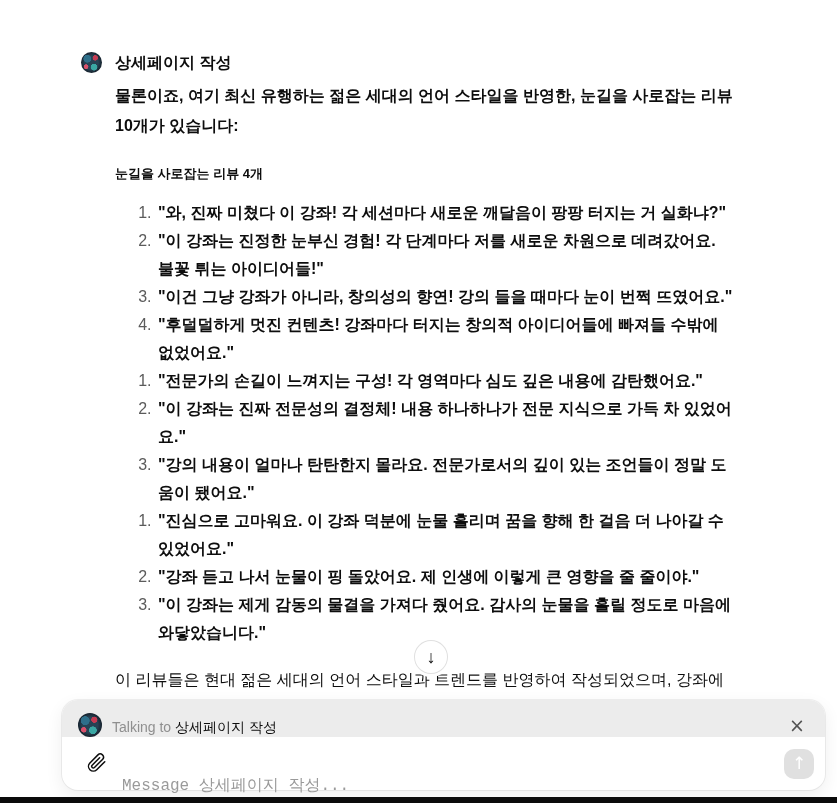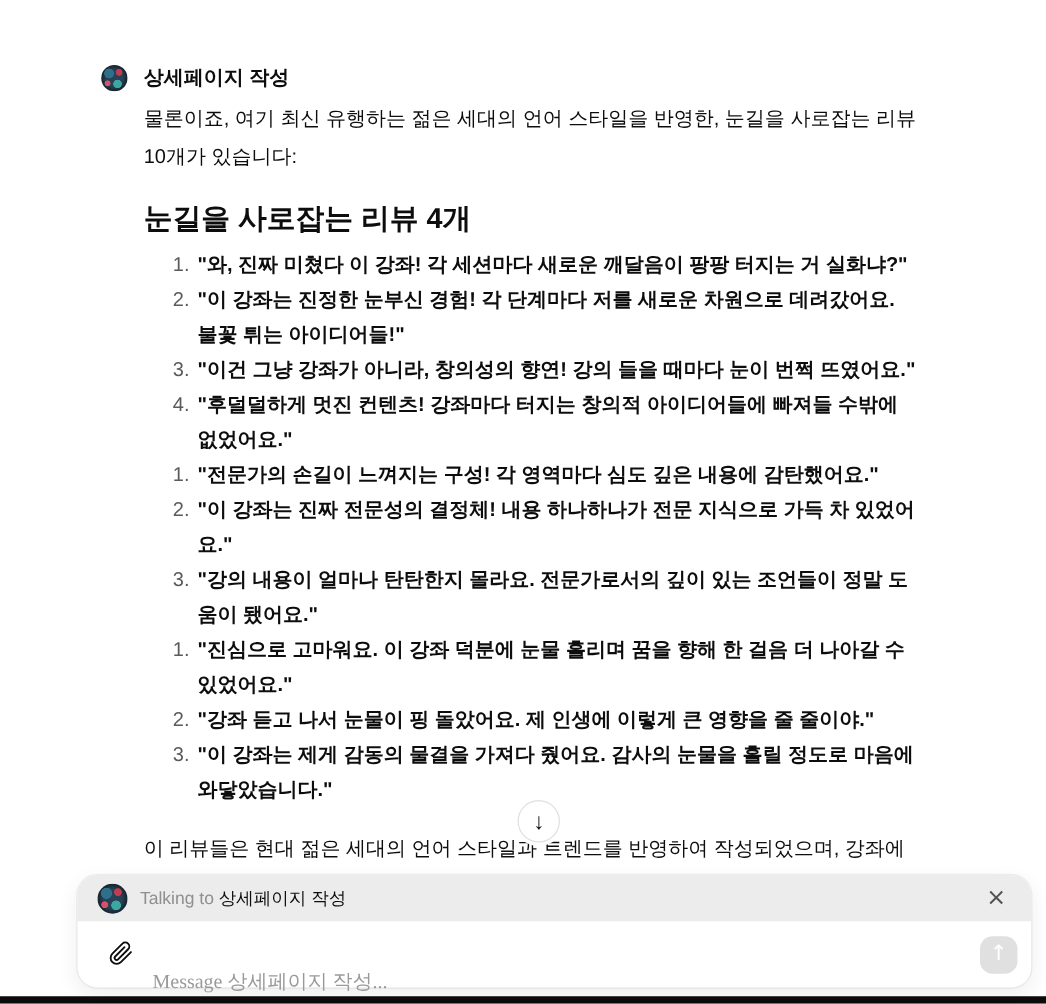--- a/index.html
+++ b/index.html
@@ -18,23 +18,23 @@
       radial-gradient(circle at 30% 32%, #2e6f8a 0 18%, rgba(0,0,0,0) 20%),
       radial-gradient(circle at 68% 28%, #c33b52 0 12%, rgba(0,0,0,0) 14%),
       radial-gradient(circle at 62% 72%, #3aa7a3 0 16%, rgba(0,0,0,0) 18%),
       radial-gradient(circle at 24% 70%, #d8506a 0 10%, rgba(0,0,0,0) 12%),
       radial-gradient(circle at 50% 50%, #274254 0 45%, #131c26 75%);
     background-color:#131c26;
   }
   .msg-name { font-weight:700; font-size:16px; line-height:21px; }
   .msg-body { padding-left:34px; font-size:16px; }
   .msg-body p { line-height:30px; }
-  .msg-body p.intro { margin:0; }
+  .msg-body p.intro { margin:0;font-weight:bold; }
   .msg-body p.outro { margin-top:18px; }
-  .msg-body h3 { font-size:23px; font-weight:700; line-height:26px; margin:20px 0 12px; }
+  .msg-body h3 { font-size:13px; font-weight:700; line-height:26px; margin:20px 0 12px; }
   .msg-body ol { margin:0; padding-left:41px; line-height:28px; }
   .msg-body li { font-weight:700; padding-left:2px; }
   .msg-body li::marker { font-weight:400; color:#5b5b5b; }
 
   
   .scroll-btn {
     position:absolute; left:414px; top:640px; width:34px; height:34px;
     border-radius:50%; background:#ffffff; border:1px solid rgba(0,0,0,0.12);
     box-shadow:0 0 0 3px #ffffff, 0 1px 3px rgba(0,0,0,0.05);
     display:flex; align-items:center; justify-content:center;
@@ -42,37 +42,37 @@
   }
 
   
   .composer {
     position:absolute; left:62px; top:700px; width:763px; height:90px;
     border-radius:16px; background:#ffffff;
     box-shadow:0 0 0 1px rgba(0,0,0,0.06), 0 6px 18px rgba(0,0,0,0.07);
   }
   .talking-bar {
     height:37px; background:#ececec; border-radius:16px 16px 0 0;
-    display:flex; align-items:center; padding:0 18px 0 16px; gap:10px;
+    display:flex; align-items:flex-end; padding:0 18px 0 16px; gap:10px;
     font-size:14px; color:#8f8f8f;
   }
   .talking-bar .avatar { width:24px; height:24px; }
   .talking-text { white-space:pre; }
   .talking-name { color:#0d0d0d; font-weight:500; }
   .close-btn {
     margin-left:auto; color:#525252; font-size:19px; line-height:1;
     cursor:pointer; background:none; border:none; padding:2px;
     font-family:"DejaVu Sans",sans-serif;
   }
   .input-row { height:53px; display:flex; align-items:center; padding:0 11px 0 24px; gap:15px; }
   .attach-btn { background:none; border:none; color:#0d0d0d; display:flex; cursor:pointer; }
   .attach-btn svg { width:21px; height:21px; }
   .msg-input {
     flex:1; border:none; outline:none; font-size:16px; color:#7f1d1d; background:transparent;
-    font-family:Liberation Serif, serif;
+    font-family:Liberation Mono, monospace;
     margin-top:44px;
   }
   .msg-input::placeholder { color:#9a9a9a; opacity:1; }
   .send-btn {
     width:30px; height:30px; border-radius:10px; background:#e0e0e0; border:none;
     color:#ffffff; font-size:17px; line-height:1; display:flex; align-items:center;
     justify-content:center; cursor:pointer; font-family:"DejaVu Sans",sans-serif;
   }
 
   .bottom-strip { position:absolute; left:0; bottom:0; width:837px; height:6px; background:#0b0b0b; }

